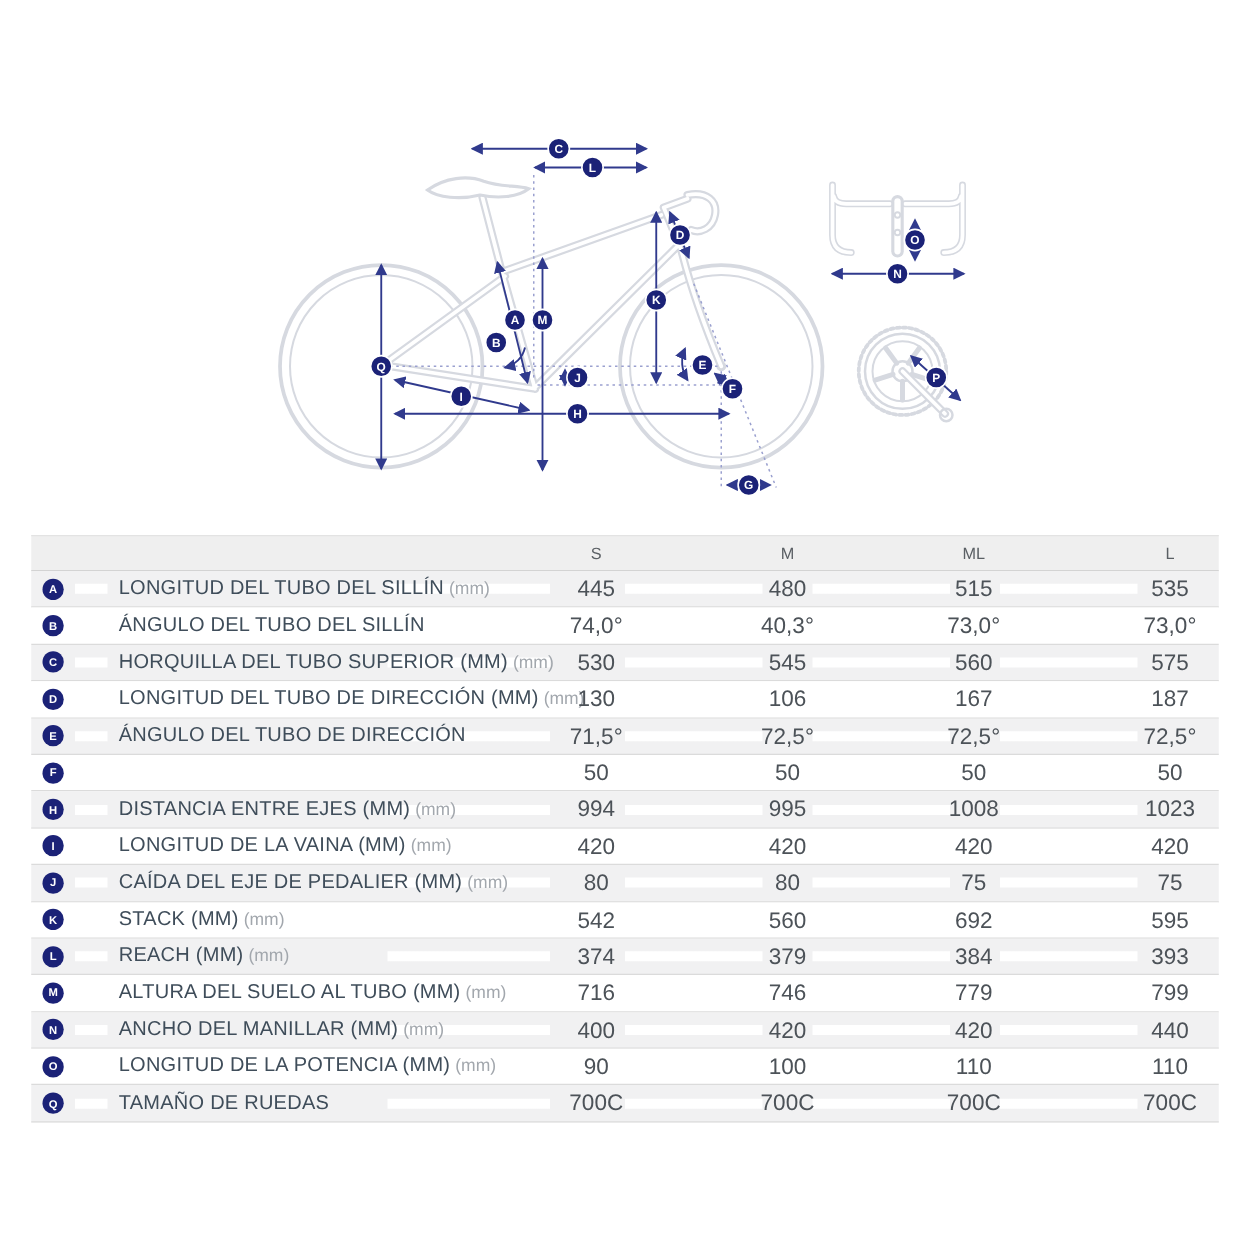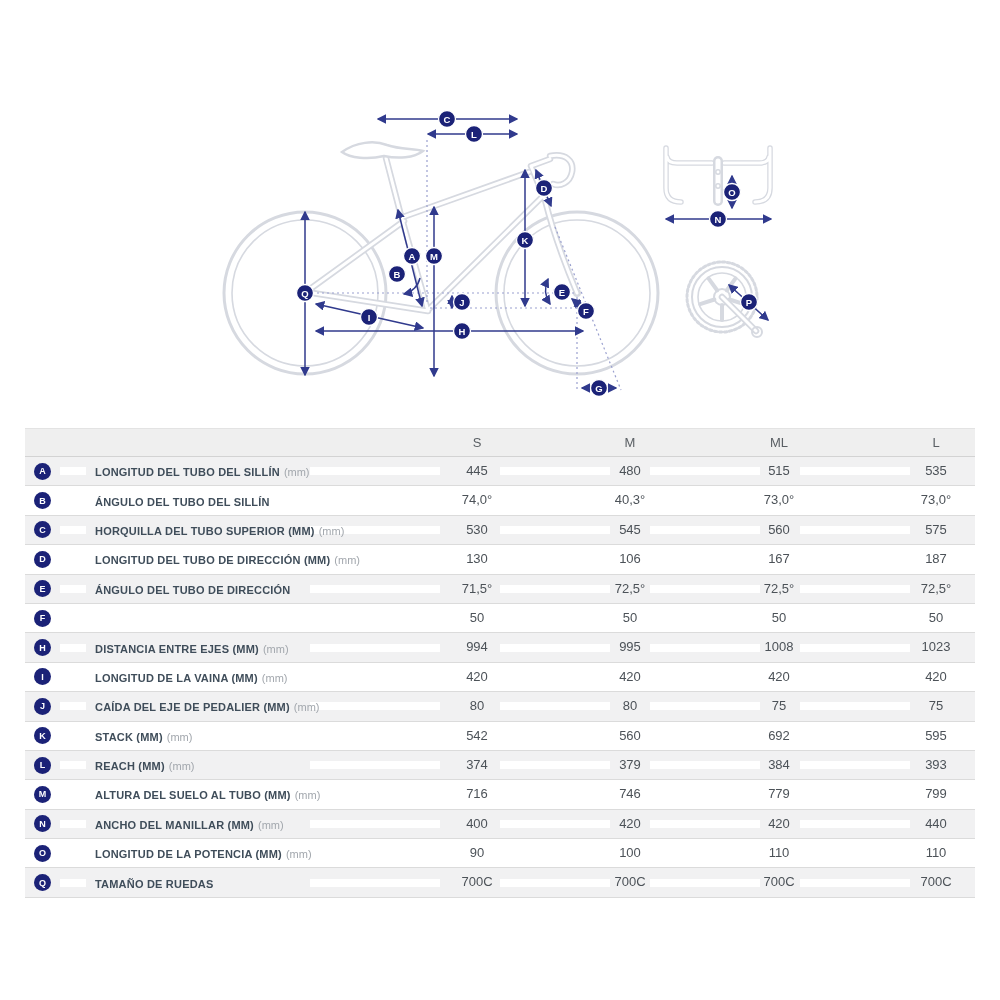--- a/index.html
+++ b/index.html
@@ -29,24 +29,24 @@
   .trow.stripe{background-color:#f1f1f2;background-repeat:no-repeat;
         background-image:linear-gradient(#fff,#fff),linear-gradient(#fff,#fff),
                          linear-gradient(#fff,#fff),linear-gradient(#fff,#fff),
                          linear-gradient(#fff,#fff);
         background-size:26px 8px,130px 8px,110px 8px,110px 8px,110px 8px;
         background-position:35px center,285px center,475px center,625px center,775px center;}
   .badge{flex:0 0 auto;width:17px;height:17px;margin-left:9px;border-radius:50%;
          background:#1b2277;color:#fff;font-size:9px;font-weight:bold;
          display:flex;align-items:center;justify-content:center;z-index:1;}
   .rlabel{margin-left:44px;z-index:1;white-space:nowrap;}
-  .rlabel b{font-size:11px;font-weight:bold;color:#3f4d5a;letter-spacing:.2px;}
-  .rlabel i{font-style:normal;font-size:11px;color:#a2a7ad;margin-left:4px;}
+  .rlabel b{font-size:16px;font-weight:normal;color:#3f4d5a;letter-spacing:.2px;}
+  .rlabel i{font-style:normal;font-size:14px;color:#a2a7ad;margin-left:4px;}
   .val{position:absolute;top:0;width:70px;height:28.4px;line-height:28.4px;text-align:center;
-       font-size:13px;color:#4c5258;z-index:1;}
+       font-size:18px;color:#4c5258;z-index:1;}
   .c1{left:417px;} .c2{left:570px;} .c3{left:719px;} .c4{left:876px;}
 </style>
 </head>
 <body>
 
 <div id="page">
 
   <svg id="diagram" viewBox="0 0 1000 428">
     <defs>
       <marker id="ah" viewBox="0 0 10 10" refX="8.5" refY="5" markerWidth="6.5" markerHeight="6.5" orient="auto-start-reverse">

